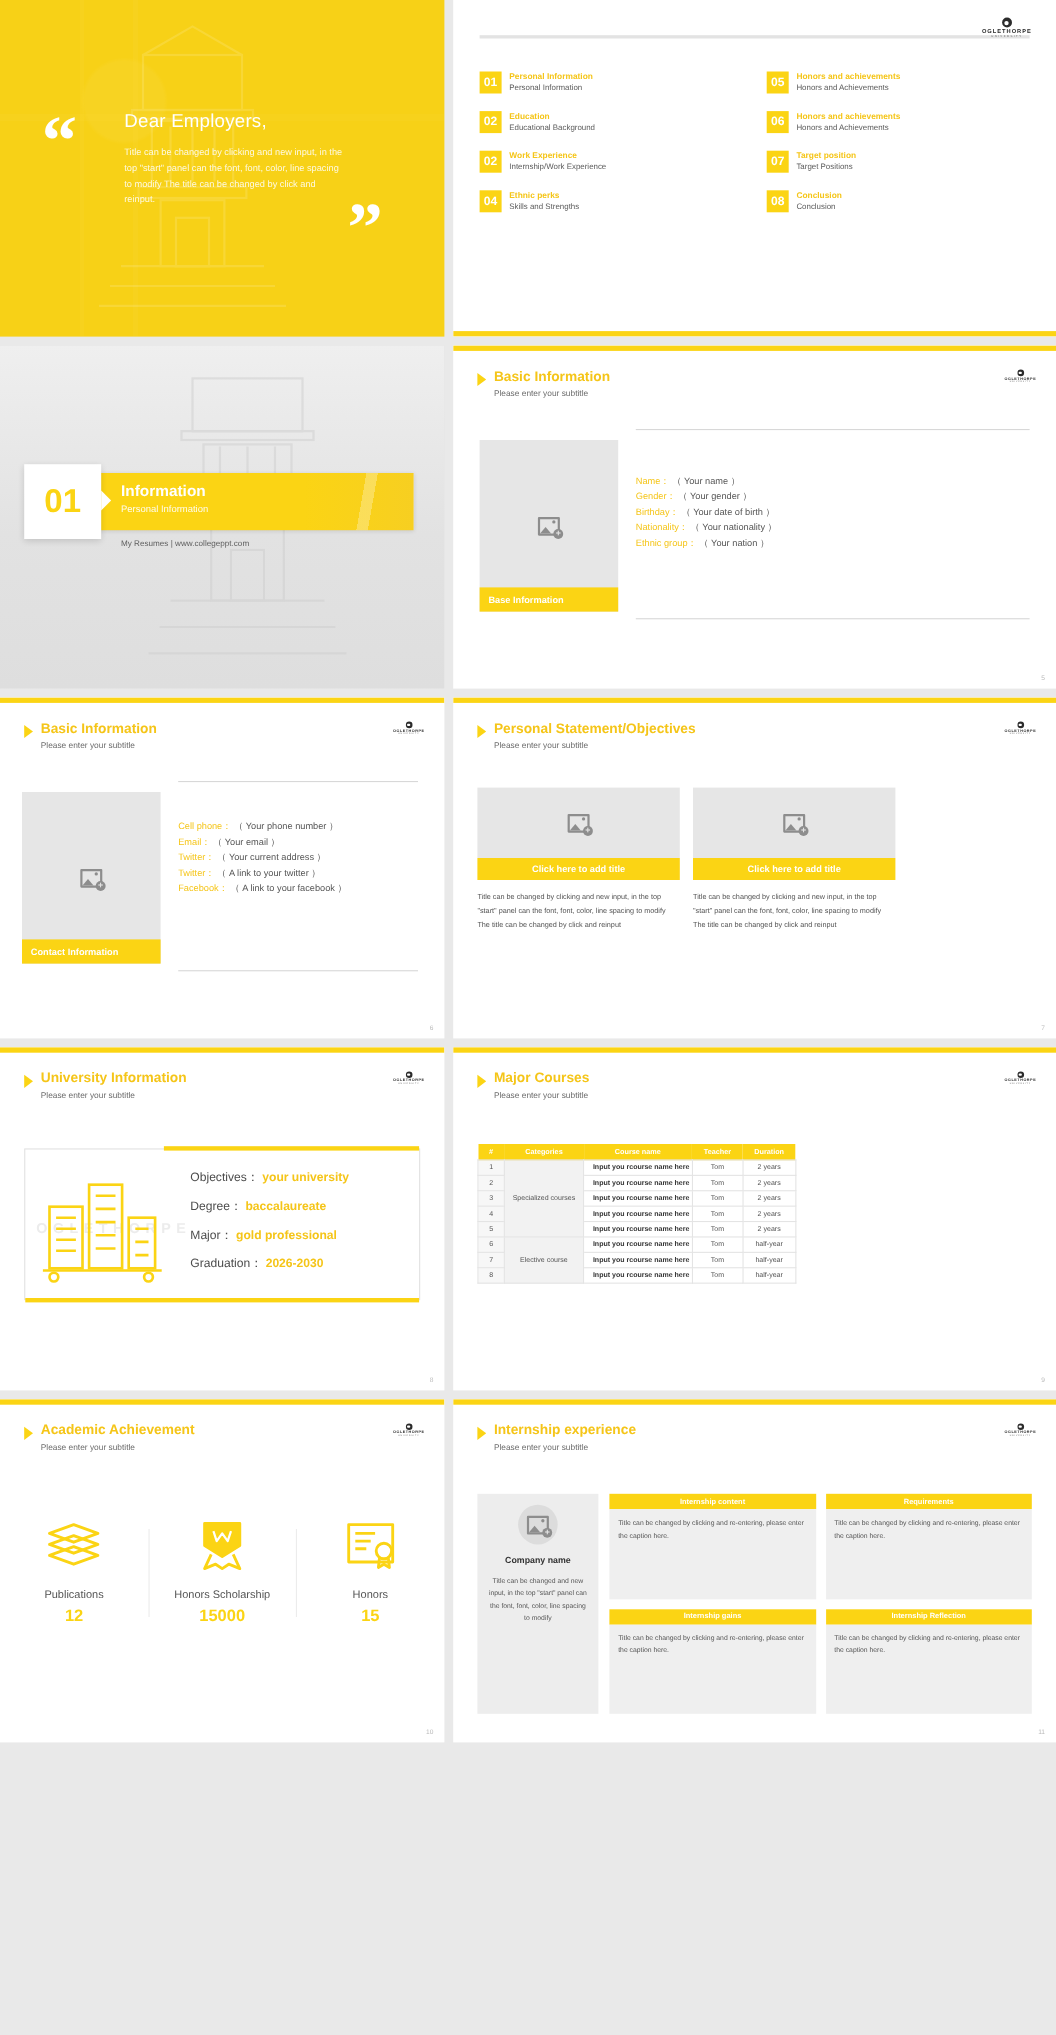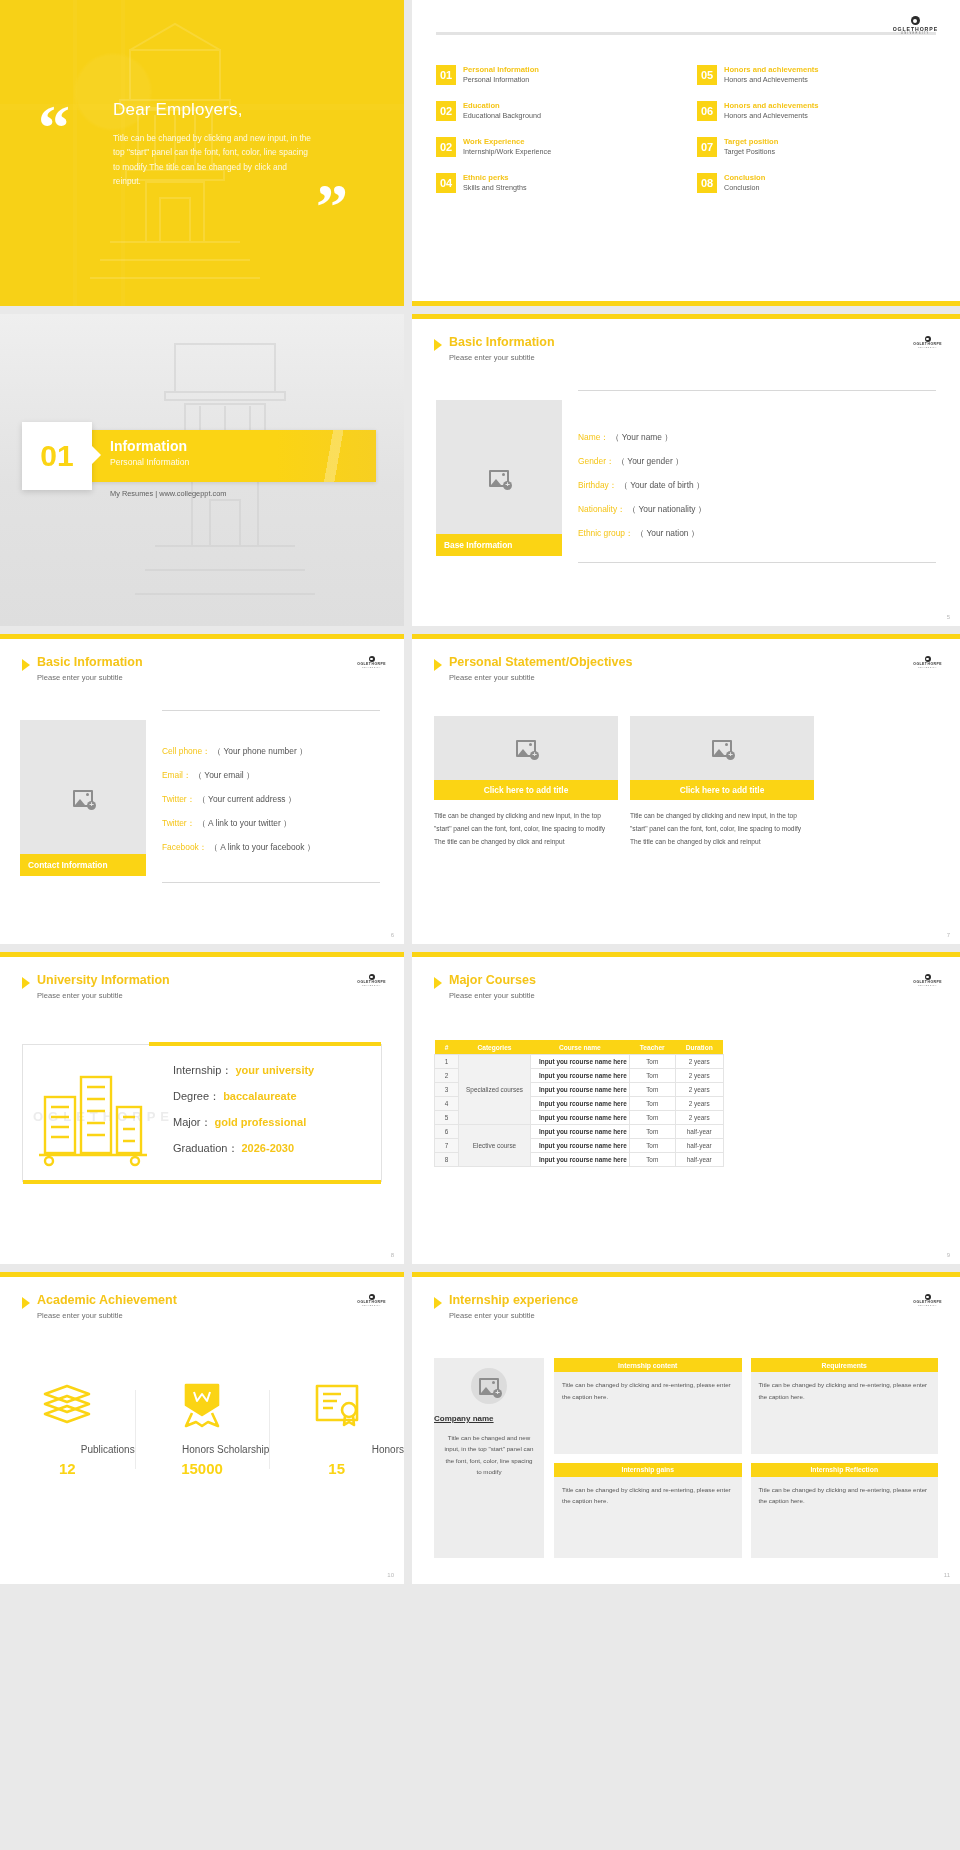--- a/index.html
+++ b/index.html
@@ -150,21 +150,21 @@
   }
   .ph-icon .sun{ position:absolute; right:4px; top:3px; width:3px;height:3px;border-radius:50%;background:#8d8d8d; }
   .ph-icon .plus{
     position:absolute; right:-3px; bottom:-3px; width:9px;height:9px;border-radius:50%;
     background:#8d8d8d; color:#e6e6e6; font-size:8px; line-height:8px; text-align:center; font-weight:bold;
   }
   .base-tag{
     position:absolute; left:0; bottom:0; width:100%; background:#fbd414; color:#fff;
     font-size:8.4px; font-weight:bold; padding:6px 8px; line-height:1.25;
   }
-  .field-list { display:flex; flex-direction:column; gap:13px; }
+  .field-list { display:flex; flex-direction:column; gap:3px; }
   .field-row { font-size:8.4px; }
   .field-k { color:#f5c518; }
   .field-v { color:#555; }
   .thinline { height:1px; background:#d8d8d8; }
 
   
   .cap-btn { background:#fbd414; color:#fff; font-size:8.4px; font-weight:bold; text-align:center; padding:5px 0; }
   .para { font-size:6.6px; color:#555; line-height:1.95; }
 
   
@@ -185,31 +185,31 @@
   }
   table.mc td { border:1px solid #e4e4e4; padding:3px 2px; text-align:center; color:#555; background:#fff; }
   table.mc td.cat { background:#f2f2f2; color:#555; }
   table.mc td.cname { text-align:left; padding-left:8px; font-weight:bold; color:#333; }
   table.mc tr td:first-child { background:#f7f7f7; }
 
   
   .ach-wrap { position:absolute; left:0; right:0; top:110px; display:flex; }
   .ach { flex:1; text-align:center; position:relative; }
   .ach + .ach::before { content:""; position:absolute; left:0; top:8px; bottom:8px; width:1px; background:#ececec; }
-  .ach-label { font-size:10px; color:#555; margin-top:12px;text-align:right; }
+  .ach-label { font-size:10px; color:#555; margin-top:12px; }
   .ach-val { font-size:15px; font-weight:bold; color:#fbd414; margin-top:5px; }
 
   
   .int-left { position:absolute; left:22px; top:86px; width:110px; bottom:26px; background:#ededed; }
   .int-circle {
     position:absolute; left:50%; transform:translateX(-50%); top:10px;
     width:36px;height:36px;border-radius:50%;background:#dcdcdc;
     display:flex;align-items:center;justify-content:center;
   }
-  .int-cname { position:absolute; left:0; right:0; top:56px; font-size:8px; font-weight:bold; color:#333;text-decoration:underline; }
+  .int-cname { position:absolute; left:0; right:0; top:56px; text-align:center; font-size:8px; font-weight:bold; color:#333; }
   .int-ctext { position:absolute; left:10px; right:10px; top:74px; font-size:6.2px; color:#555; line-height:1.85; text-align:center; }
   .int-cells { position:absolute; left:142px; right:22px; top:86px; bottom:26px; display:grid; grid-template-columns:1fr 1fr; grid-template-rows:1fr 1fr; gap:9px; }
   .int-cell { display:flex; flex-direction:column; }
   .int-head { background:#fbd414; color:#fff; font-size:6.8px; font-weight:bold; text-align:center; padding:3.5px 0; }
   .int-body { background:#efefef; flex:1; padding:7px 8px; font-size:6.2px; color:#555; line-height:1.9; }
 </style>
 </head>
 <body>
 
 <div class="grid">
@@ -468,21 +468,21 @@
           <rect x="82" y="48" width="24" height="46"></rect>
           <path d="M16 48 h18 M16 58 h18 M16 68 h18 M16 78 h18"></path>
           <path d="M52 28 h18 M52 40 h18 M52 52 h18 M52 64 h18 M52 76 h18"></path>
           <path d="M88 58 h12 M88 70 h12 M88 82 h12"></path>
           <path d="M4 96 h108"></path>
           <circle cx="14" cy="102" r="4"></circle>
             <circle cx="100" cy="102" r="4"></circle>
         </g>
       </svg>
       <div class="uni-lines">
-        <div class="uni-line"><span>Internship：</span> <b>your university</b></div>
+        <div class="uni-line"><span>Objectives：</span> <b>your university</b></div>
         <div class="uni-line"><span>Degree：</span> <b>baccalaureate</b></div>
         <div class="uni-line"><span>Major：</span> <b>gold professional</b></div>
         <div class="uni-line"><span>Graduation：</span> <b>2026-2030</b></div>
       </div>
     </div>
     <div class="pagenum">8</div>
   </div>
 
   <div class="slide">
     <div class="topbar"></div>

